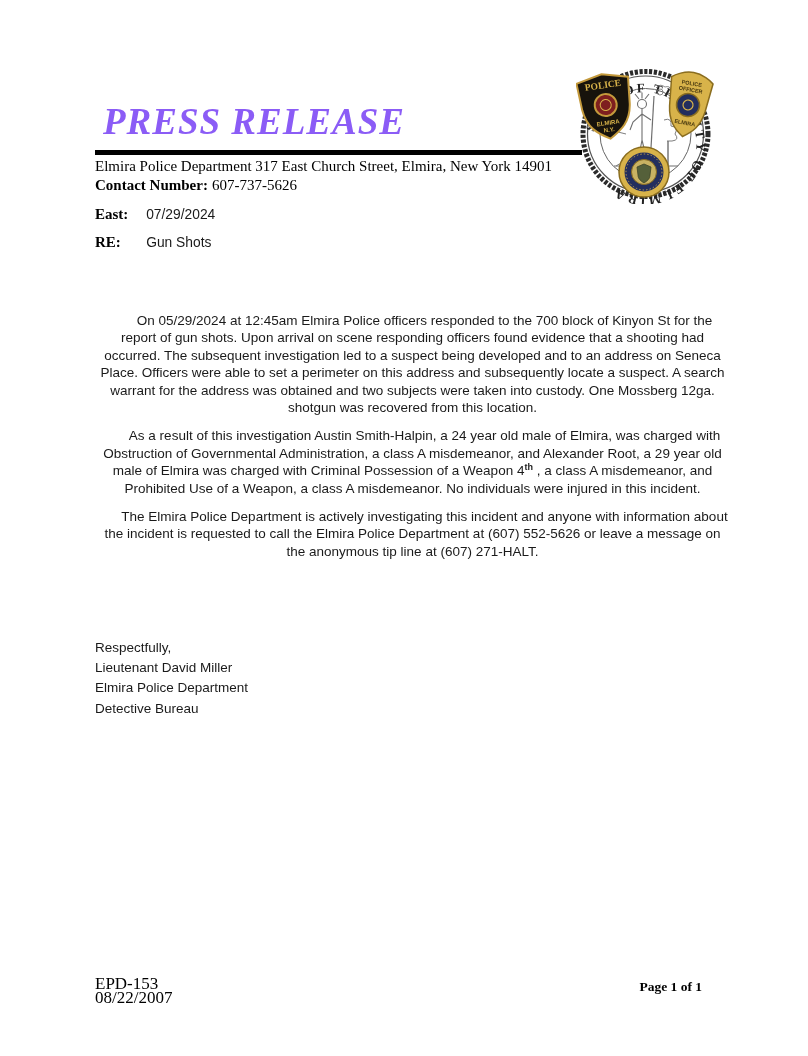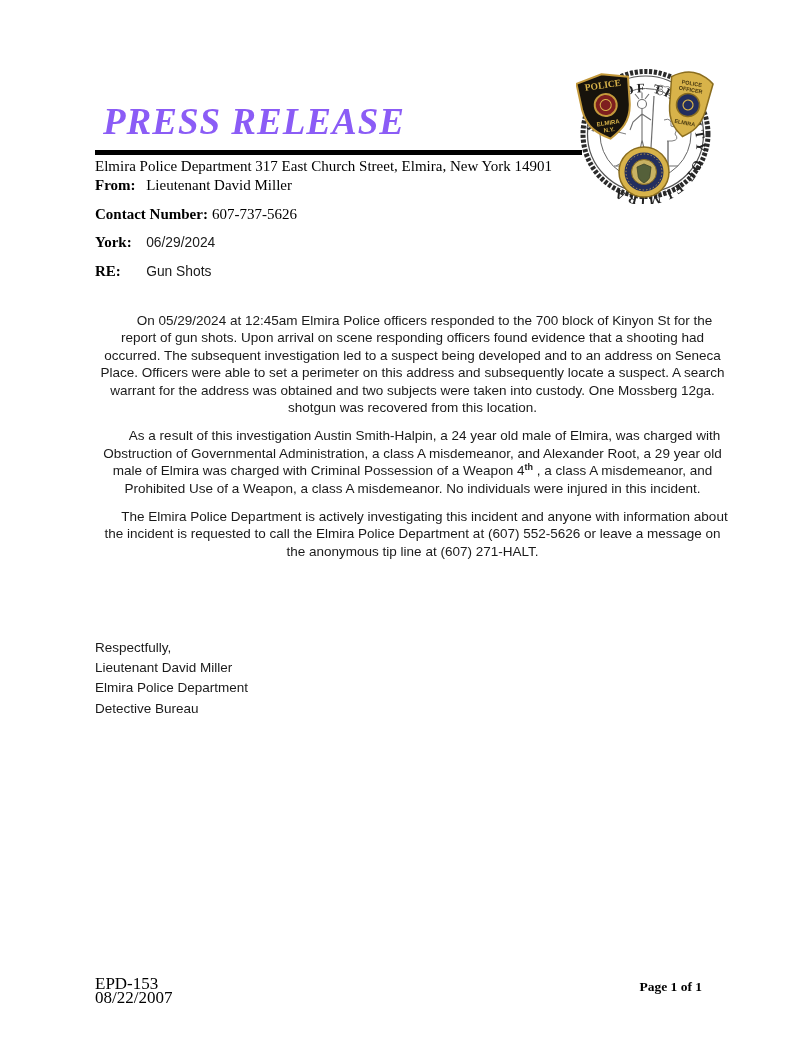--- a/index.html
+++ b/index.html
@@ -145,30 +145,26 @@
         <circle cx="68" cy="110" r="19.5" fill="#232e5e"></circle>
         <circle cx="68" cy="110" r="18" fill="none" stroke="#d8b34a" stroke-width="0.8" stroke-dasharray="1.5 2"></circle>
         <circle cx="68" cy="110" r="12.5" fill="#c9b263" stroke="#8a6d1f" stroke-width="1"></circle>
         <path d="M68 102 l7 3 l-1 8 c0 4 -3 6 -6 8 c-3 -2 -6 -4 -6 -8 l-1 -8 Z" fill="#55603a" stroke="#3d4428" stroke-width="0.8"></path>
       </g>
     </svg>
   </div>
 
   <div class="meta">
     <div class="meta-row">
-      <span class="meta-label">From:</span>
-      <span class="meta-value-serif">Lieutenant David Miller</span>
-    </div>
-    <div class="meta-row">
       <span class="meta-label">Contact Number:</span>
       <span class="meta-value-serif">607-737-5626</span>
     </div>
     <div class="meta-row">
-      <span class="meta-label">York:</span>
-      <span class="meta-value-sans">06/29/2024</span>
+      <span class="meta-label">East:</span>
+      <span class="meta-value-sans">07/29/2024</span>
     </div>
     <div class="meta-row">
       <span class="meta-label">RE:</span>
       <span class="meta-value-sans">Gun Shots</span>
     </div>
   </div>
 
   <div class="body-text">
     <p>On 05/29/2024 at 12:45am Elmira Police officers responded to the 700 block of Kinyon St for the report of gun shots.  Upon arrival on scene responding officers found evidence that a shooting had occurred.  The subsequent investigation led to a suspect being developed and to an address on Seneca Place.  Officers were able to set a perimeter on this address and subsequently locate a suspect.  A search warrant for the address was obtained and two subjects were taken into custody.  One Mossberg 12ga. shotgun was recovered from this location.</p>
     <p><span>As a result of this investigation Austin Smith-Halpin, a 24 year old male of Elmira, was charged with Obstruction of Governmental Administration, a class A misdemeanor, and Alexander Root, a 29 year old male of Elmira was charged with Criminal Possession of a Weapon 4</span><span class="sup-ord">th</span><span> , a class A misdemeanor, and Prohibited Use of a Weapon, a class A misdemeanor.  No individuals were injured in this incident.</span></p>

